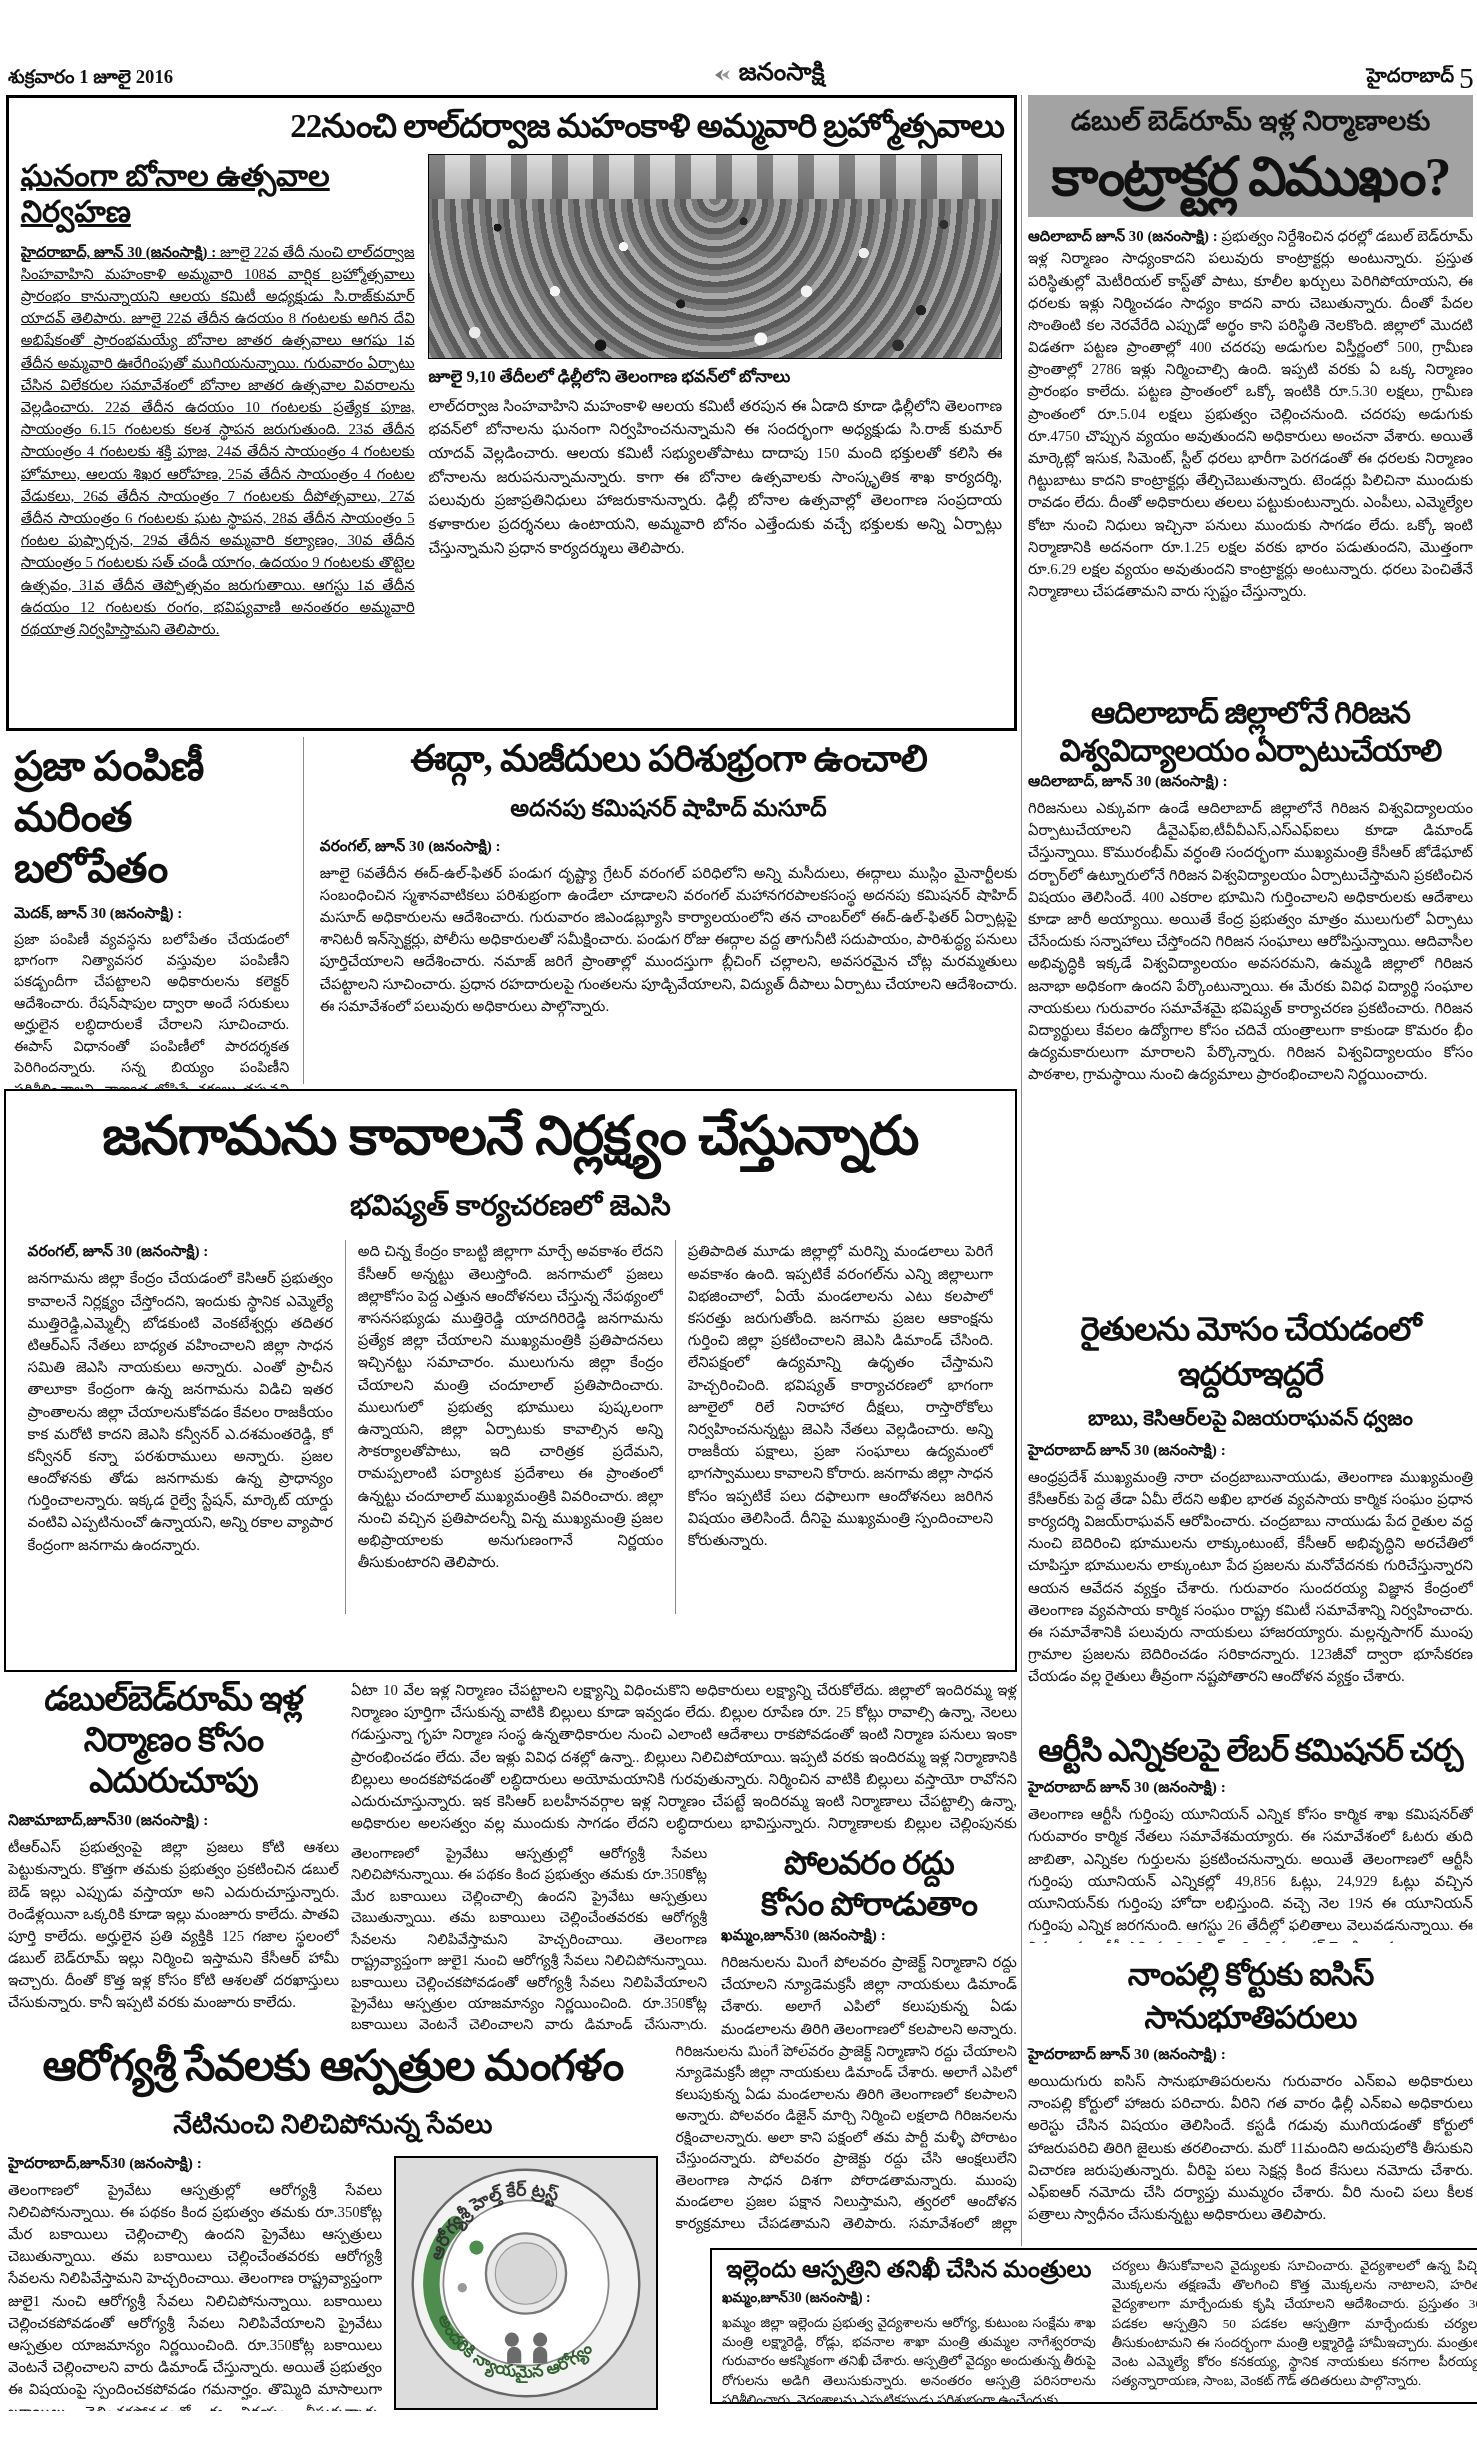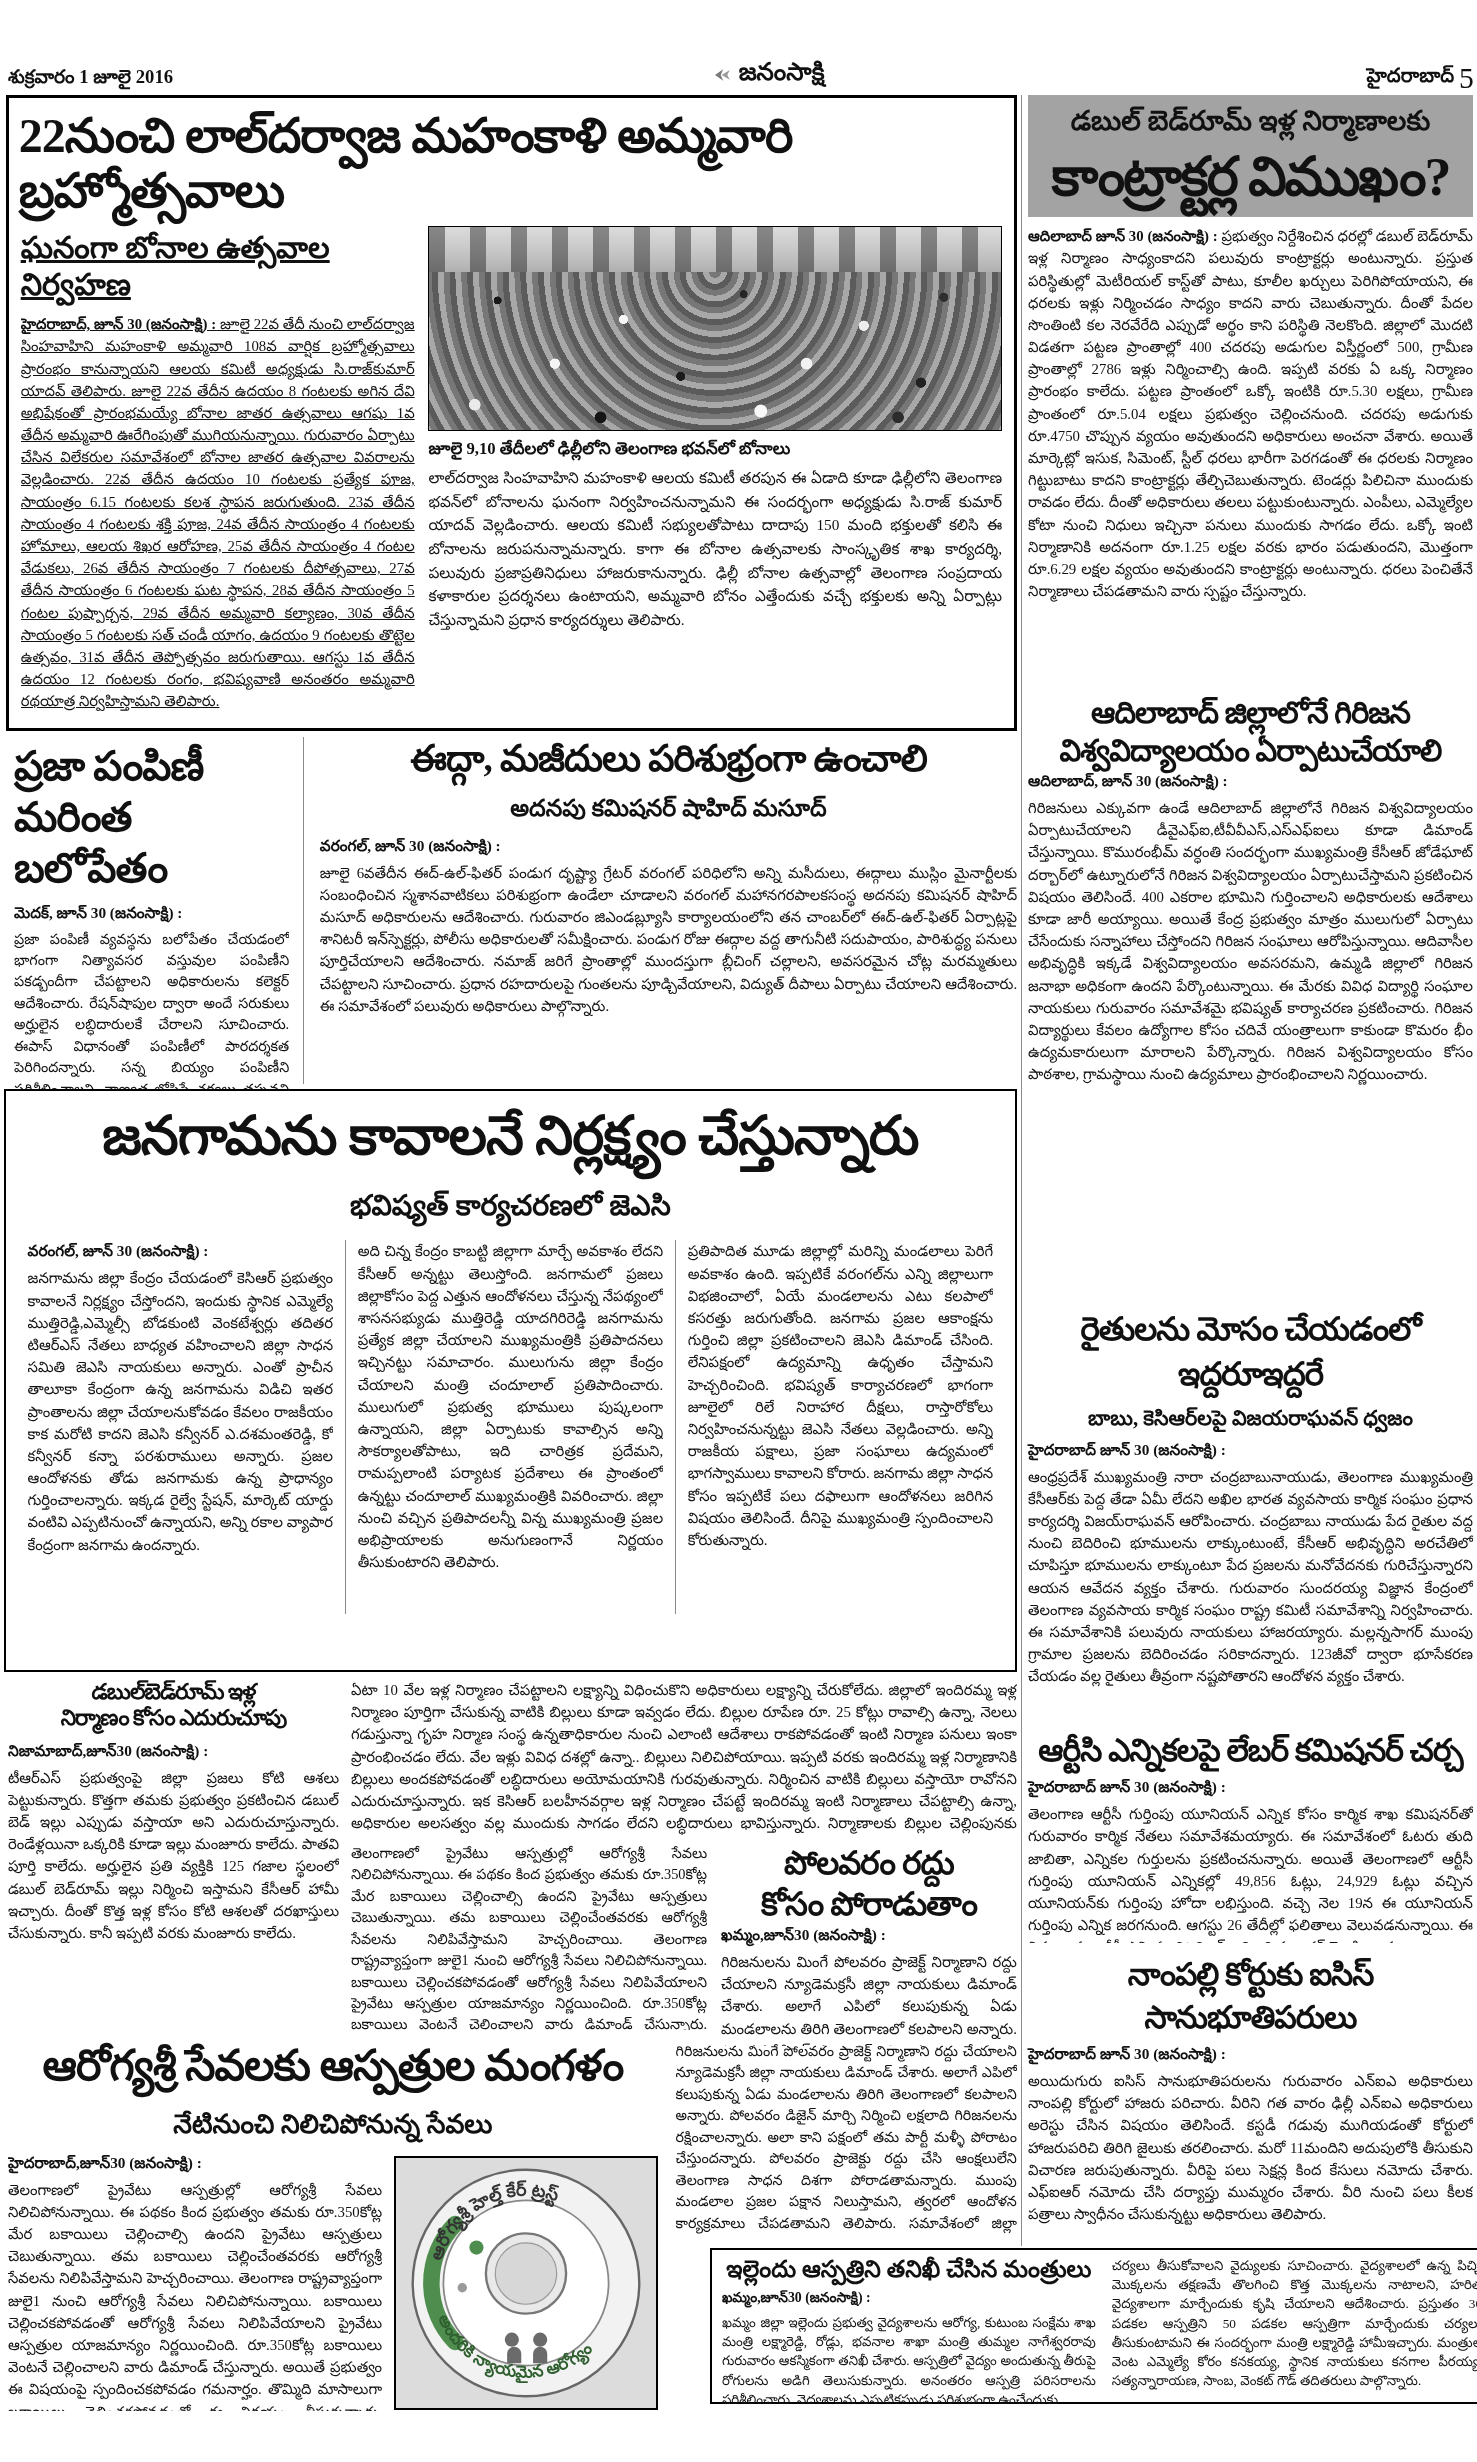--- a/index.html
+++ b/index.html
@@ -14,21 +14,21 @@
   .wing{width:19.7px;height:15.8px;}
   .hdr-city{font-size:19.7px;font-weight:bold;display:flex;align-items:flex-end;gap:4.9px;}
   .hdr-pageno{font-size:29.6px;font-weight:normal;line-height:.9;}
   
   .box{position:absolute;background:#fff;border:3px solid #000;}
   .bx2{border-width:2px;}
   .dl{font-weight:bold;font-size:15.3px;margin:2px 0 3.9px 0;}
   .bd{font-size:14.8px;line-height:1.5;text-align:justify;overflow:hidden;}
   .rule-v{position:absolute;width:1px;background:#8a8a8a;}
   
-  .main-h1{font-size:48px;font-weight:bold;text-align:left;line-height:1.15;
+  .main-h1{font-size:33px;font-weight:bold;text-align:right;line-height:1.15;
            padding:9.9px 9.9px 2px 9.9px;letter-spacing:-1px;}
   .main-cols{display:flex;padding:5.9px 11.8px 9.9px 11.8px;gap:13.8px;}
   .main-left{width:394px;flex:none;text-decoration:underline;}
   .main-sub{font-size:30.5px;font-weight:bold;line-height:1.2;margin:3.9px 0 9.9px 0;}
   .main-left .bd{height:443px;}
   .main-right{flex:1;}
   .photo{width:100%;height:205px;border:1px solid #000;position:relative;overflow:hidden;
          background:#9a9a9a;}
   .photo .sky{position:absolute;left:0;top:0;right:0;height:24%;
       background:linear-gradient(#e8e8e8,#cfcfcf 55%,#b5b5b5),
@@ -66,21 +66,21 @@
   .jg{left:3.9px;top:1089px;width:1013px;height:583px;border-width:2px;}
   .jg-h{font-size:54px;font-weight:bold;text-align:center;margin-top:13.8px;letter-spacing:-1px;}
   .jg-s{font-size:28.6px;font-weight:bold;text-align:center;margin:9.9px 0 11.8px 0;}
   .jg-cols{display:flex;gap:0;padding:0 9.9px;}
   .jg-col{flex:1;padding:0 11.8px;height:374px;}
   .jg-col + .jg-col{border-left:1px solid #8a8a8a;}
   .jg-col .bd{height:100%;}
   
   .low1{position:absolute;left:7.9px;top:1679px;width:1009px;height:363px;display:flex;}
   .dw{width:343px;flex:none;padding-right:11.8px;}
-  .dw-h{font-size:22px;font-weight:bold;text-align:center;line-height:1.2;letter-spacing:-1px;}
+  .dw-h{font-size:34px;font-weight:bold;text-align:center;line-height:1.2;letter-spacing:-1px;}
   .dw .bd{height:246px;}
   .wide-cont{flex:1;}
   .wide-cont .bd{height:158px;}
   .pv-wrap{display:flex;margin-top:5.9px;}
   .pv-spill{flex:1;padding-right:13.8px;}
   .pv-spill .bd{height:187px;font-size:14.3px;}
   .pv{width:296px;flex:none;}
   .pv-h{font-size:32.5px;font-weight:bold;text-align:center;line-height:1.25;letter-spacing:-1px;}
   .pv .bd{height:95px;}
   .low2{position:absolute;left:7.9px;top:2041px;width:1009px;height:368px;display:flex;}

